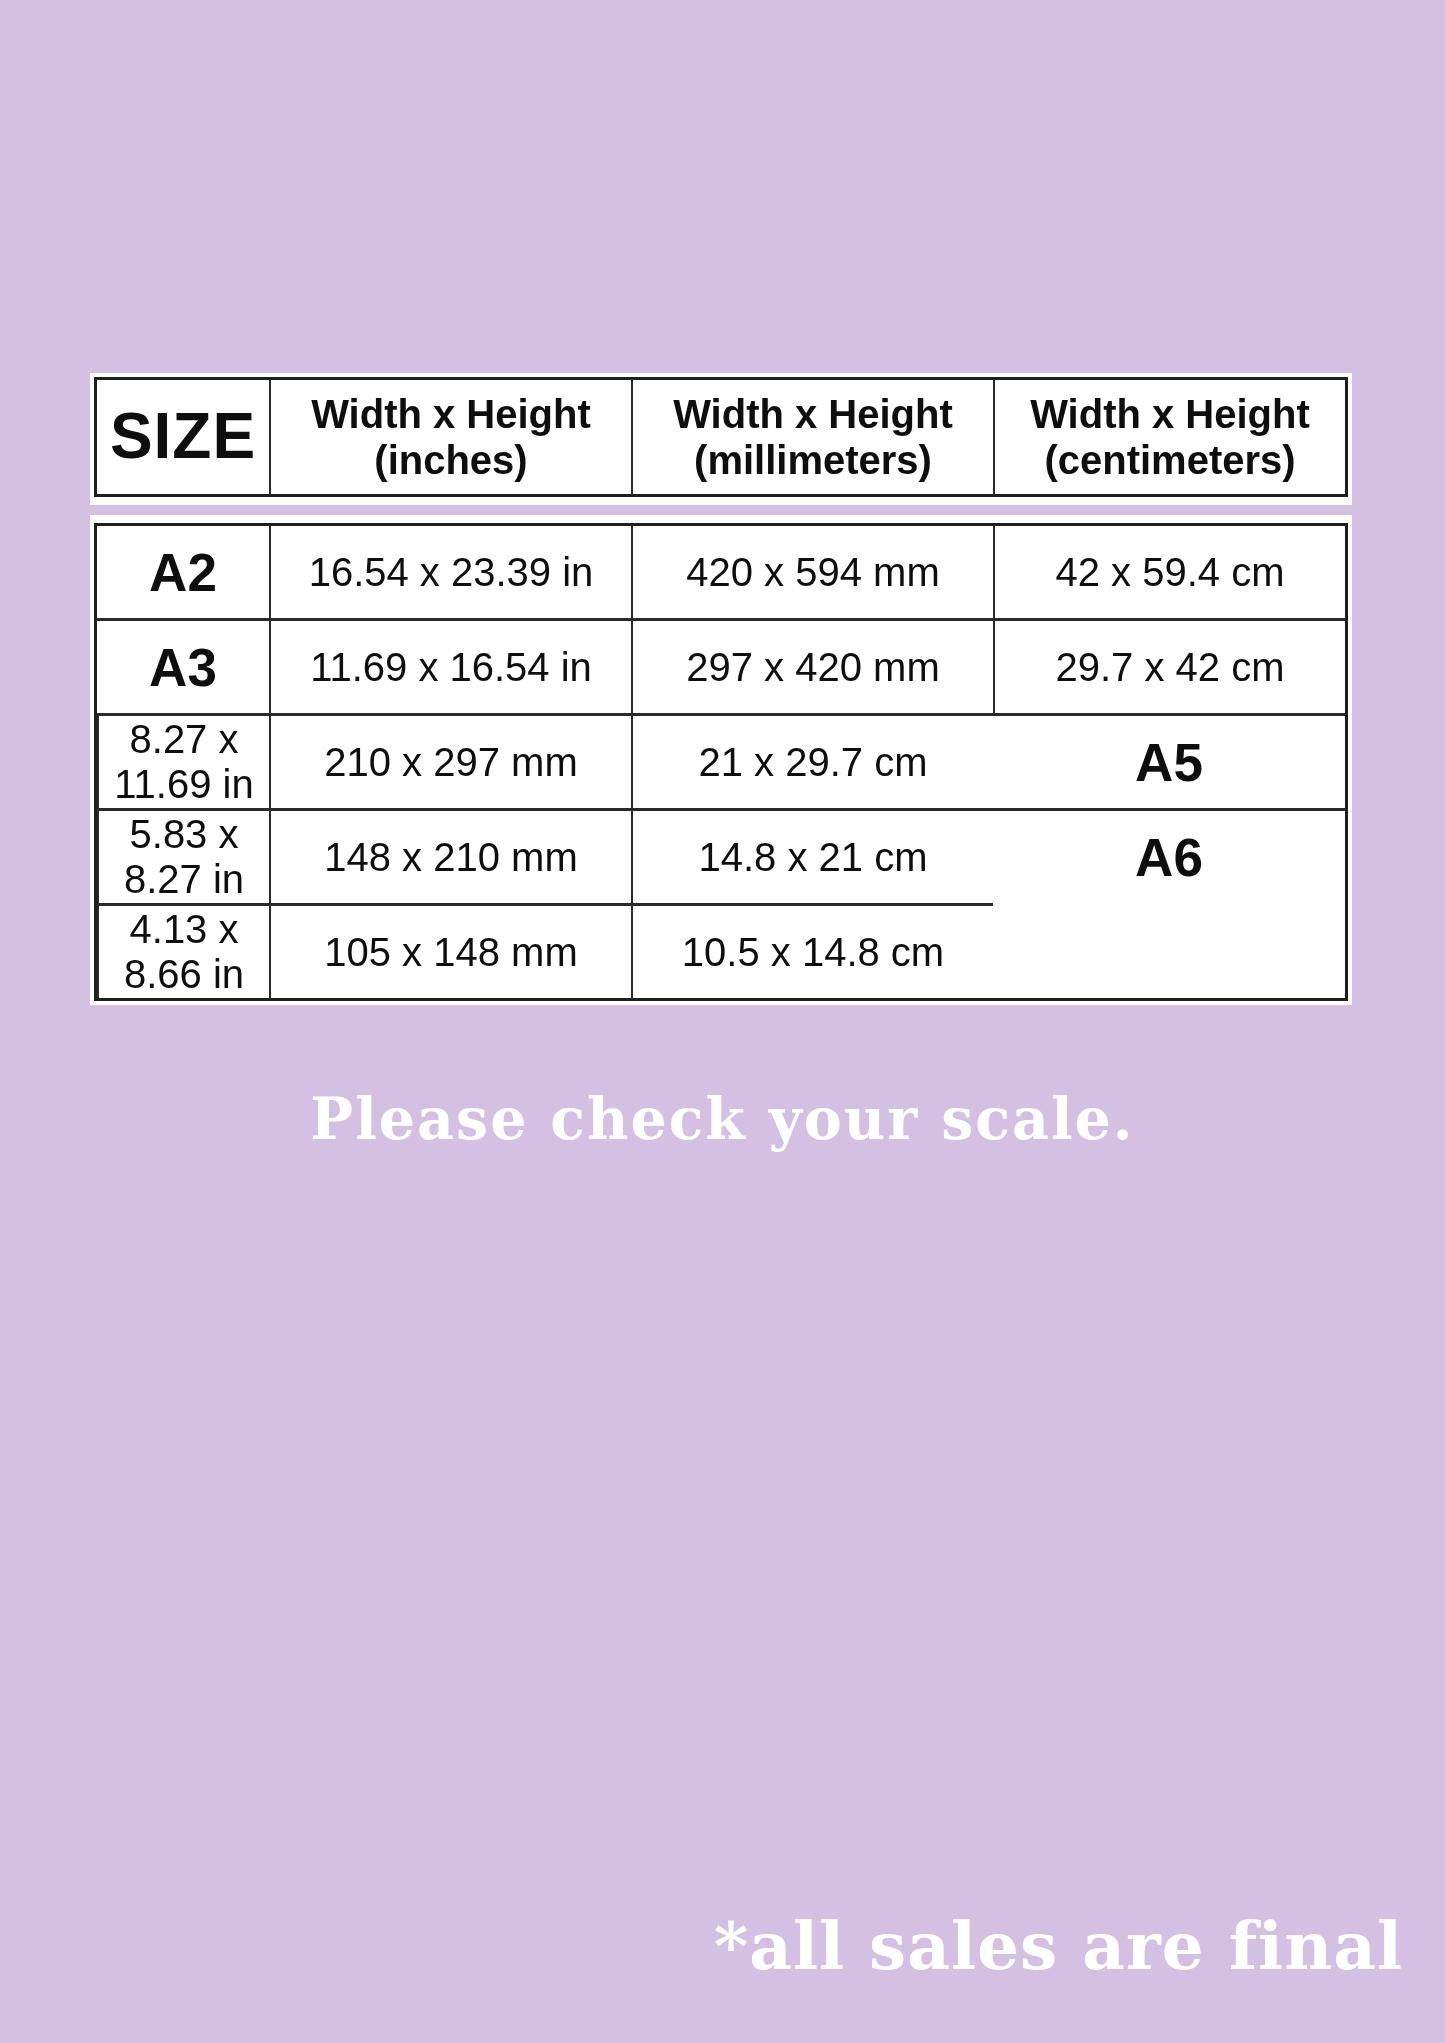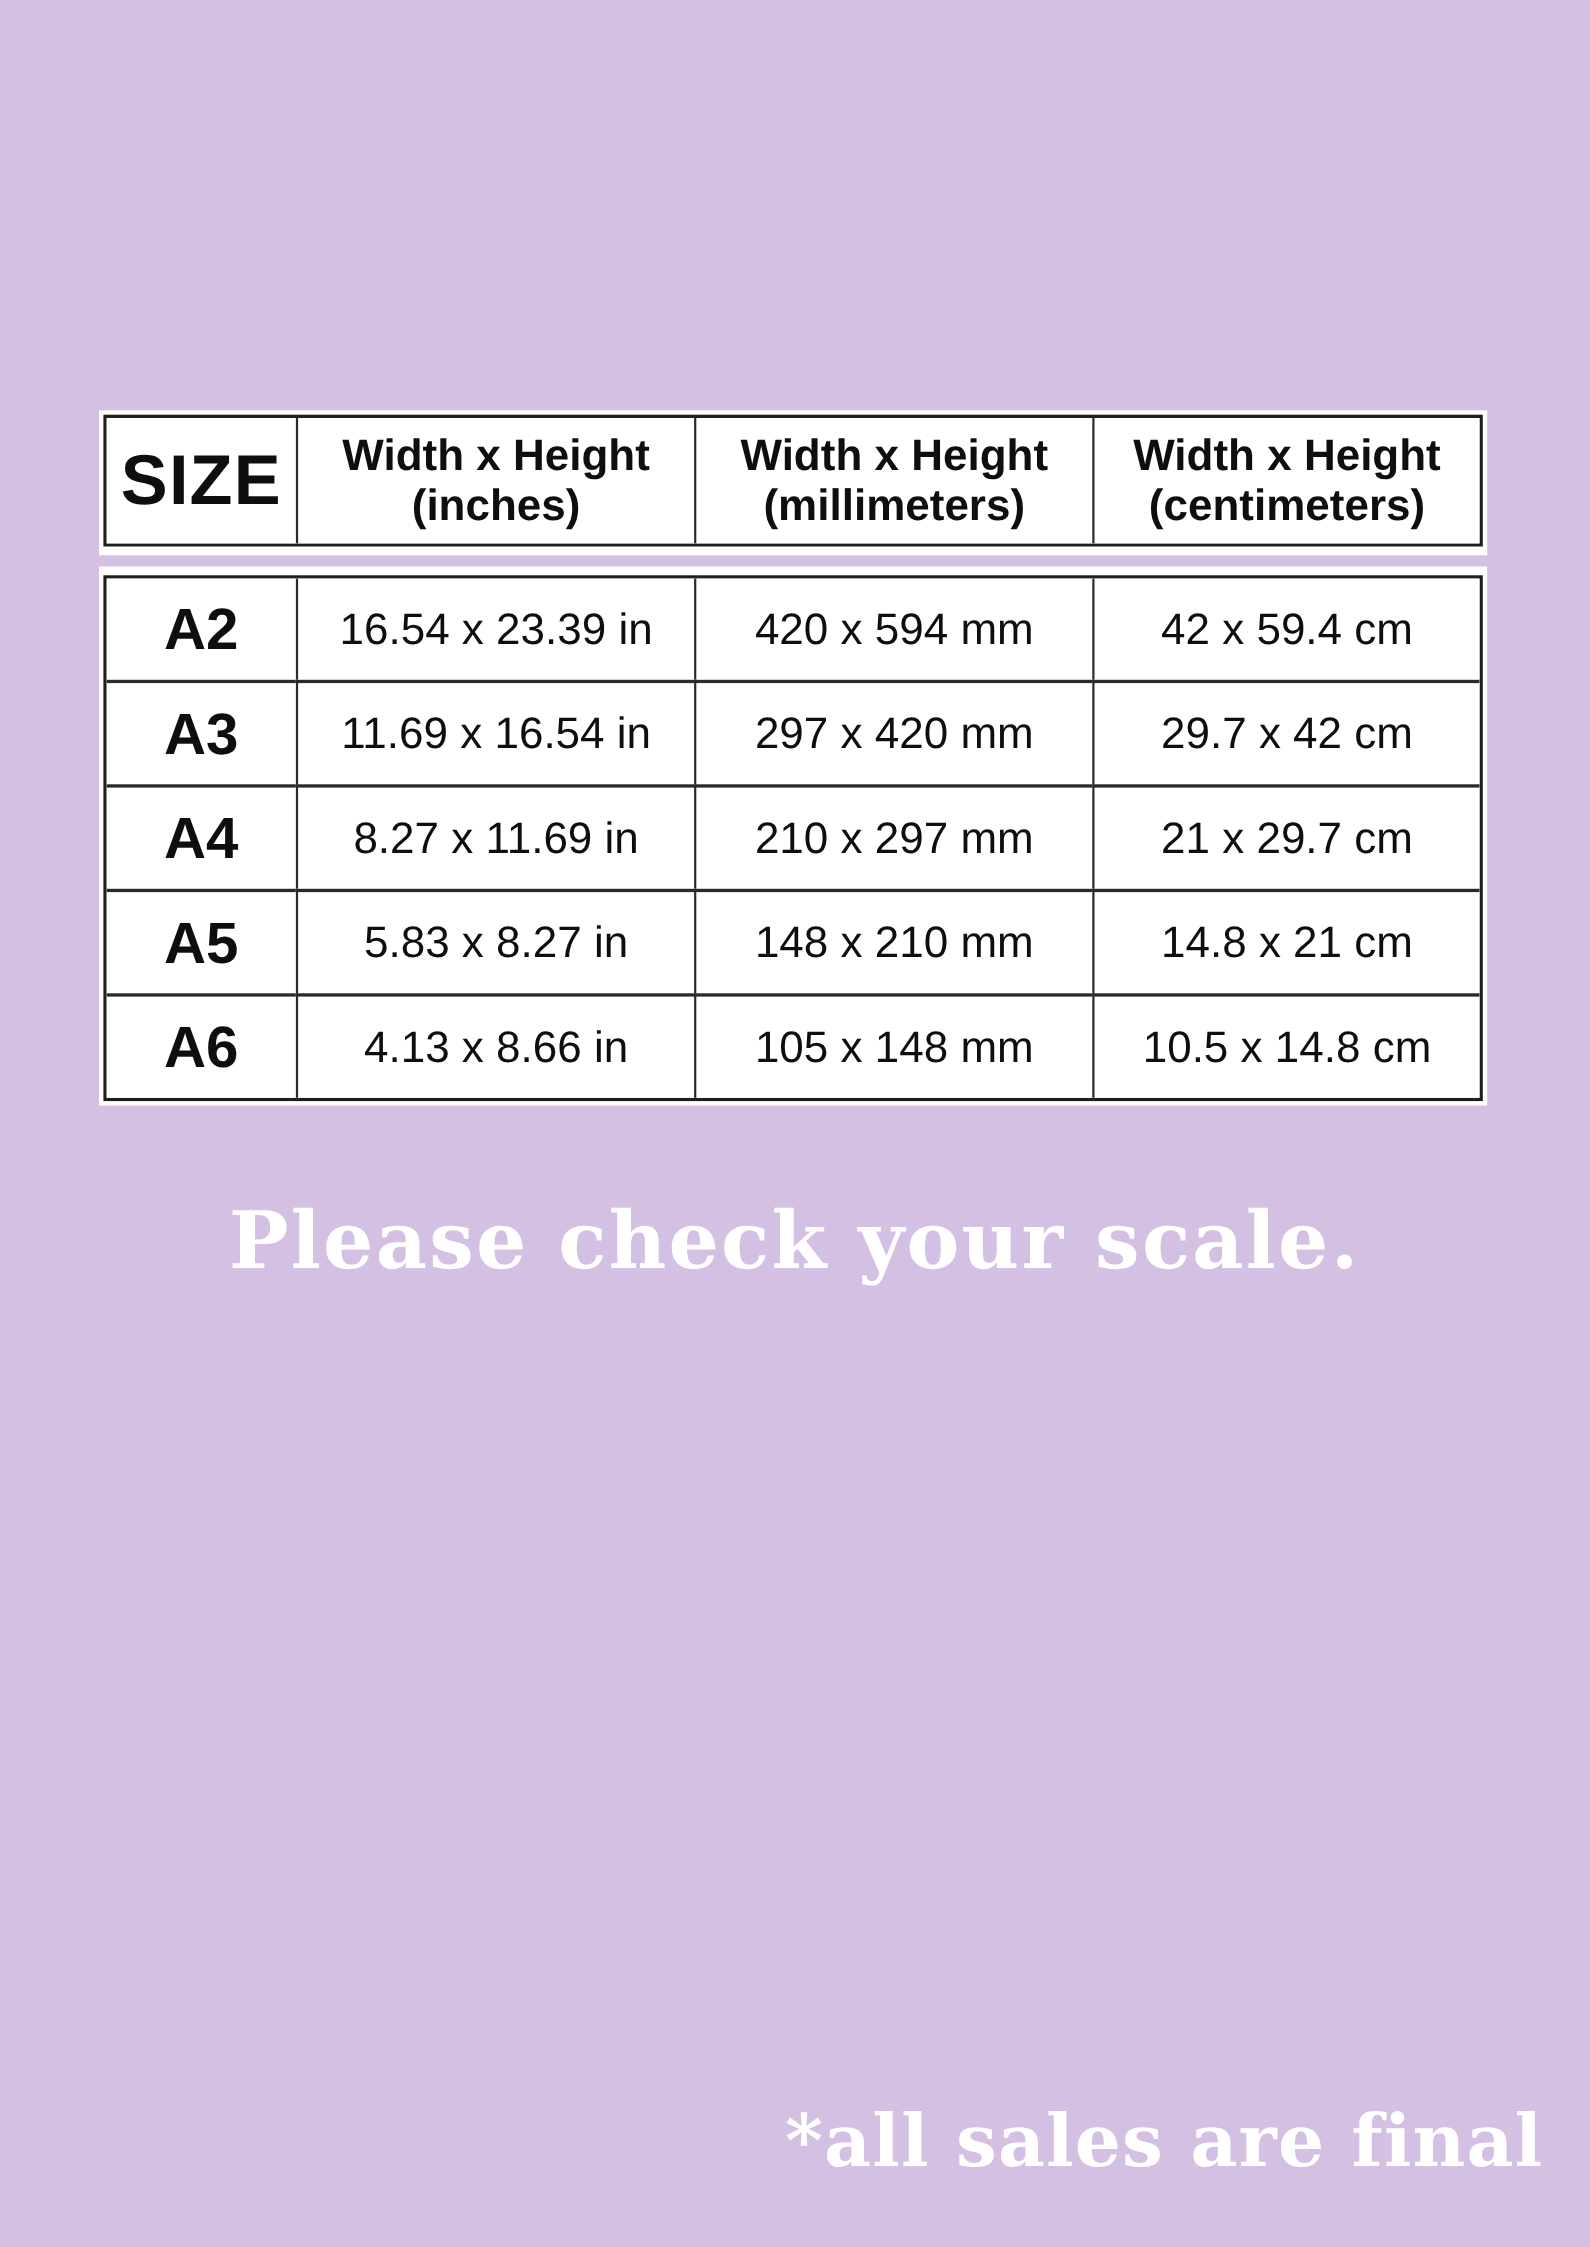--- a/index.html
+++ b/index.html
@@ -74,21 +74,21 @@
   
   .scale-note {
     position: absolute;
     left: 0;
     right: 0;
     top: 1088px;
     text-align: center;
     color: #ffffff;
     font-family: "DejaVu Serif", serif;
     font-weight: bold;
-    font-size: 72px;
+    font-size: 57px;
     line-height: 1.1;
     letter-spacing: 2px;
   }
   .sales-note {
     position: absolute;
     right: 42px;
     top: 1910px;
     text-align: right;
     color: #ffffff;
     font-family: "DejaVu Serif", serif;
@@ -149,23 +149,20 @@
       <div class="cell v-sep h-sep">
           <span class="dim-value">11.69 x 16.54 in</span>
         </div>
       <div class="cell v-sep h-sep">
           <span class="dim-value">297 x 420 mm</span>
         </div>
       <div class="cell v-sep h-sep">
           <span class="dim-value">29.7 x 42 cm</span>
         </div>
 
-      <div class="cell h-sep">
-          <span class="size-label">A4</span>
-        </div>
       <div class="cell v-sep h-sep">
           <span class="dim-value">8.27 x 11.69 in</span>
         </div>
       <div class="cell v-sep h-sep">
           <span class="dim-value">210 x 297 mm</span>
         </div>
       <div class="cell v-sep h-sep">
           <span class="dim-value">21 x 29.7 cm</span>
         </div>
 

